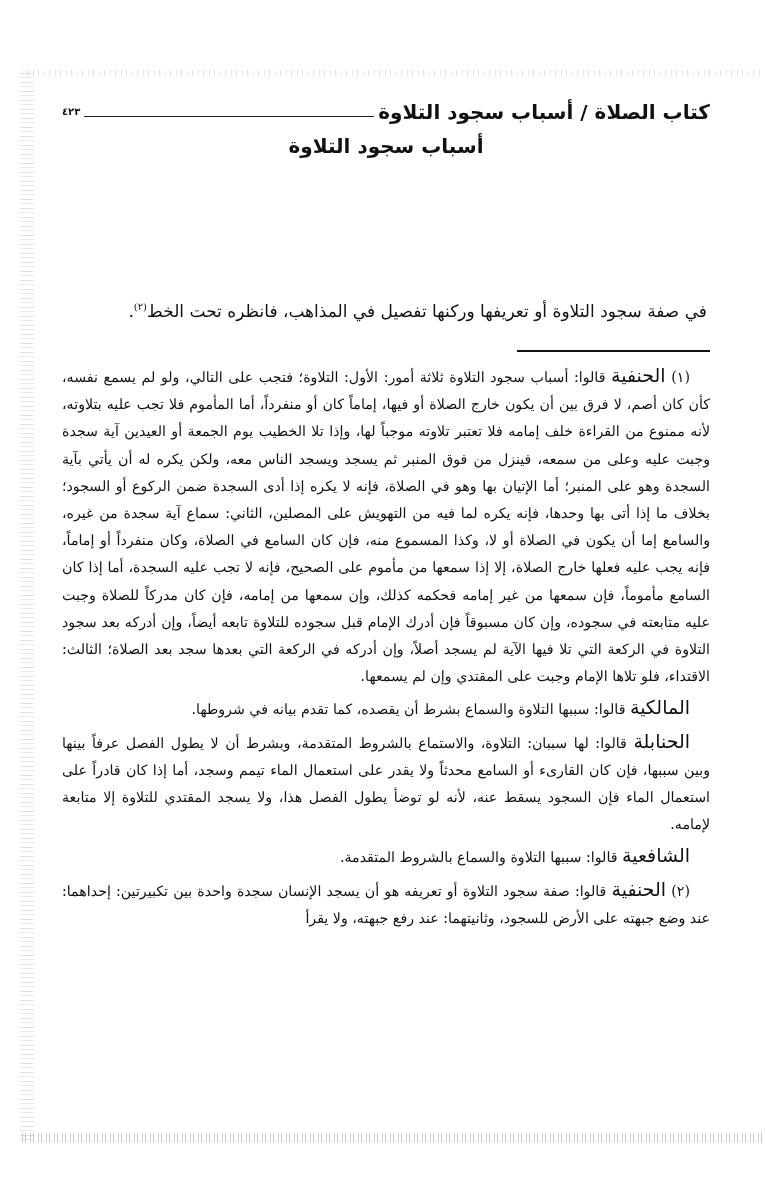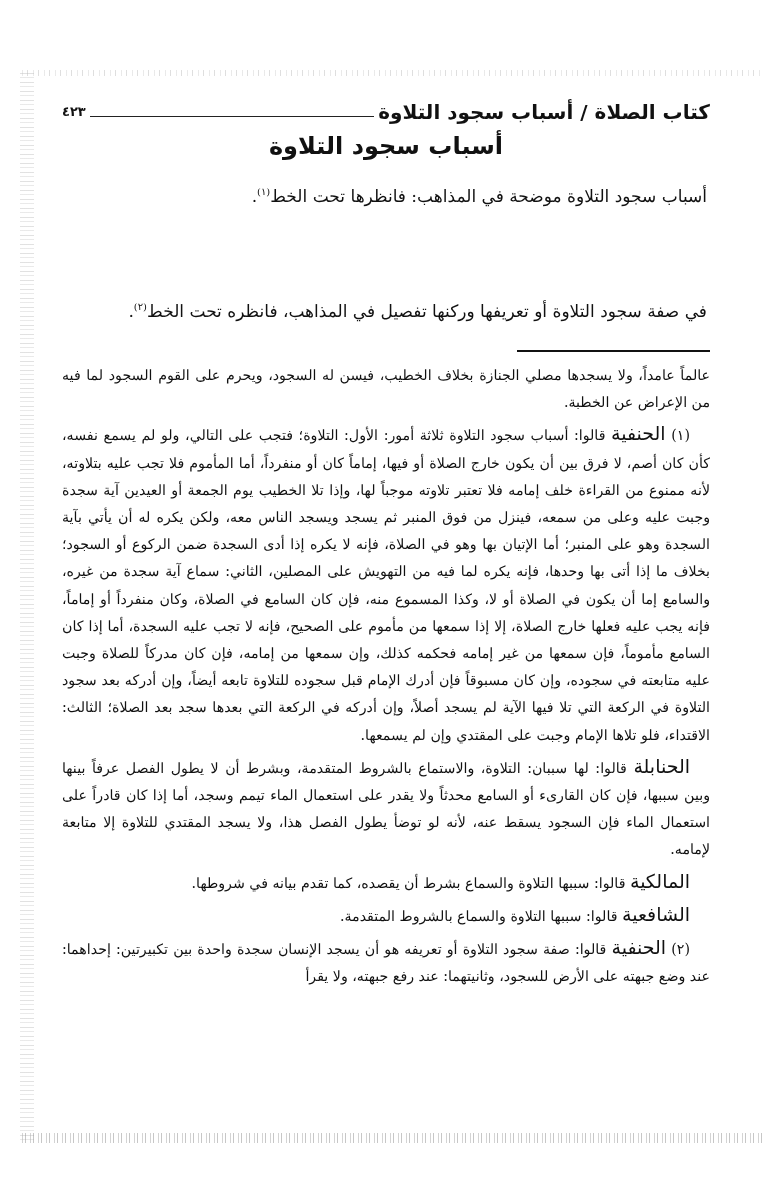--- a/index.html
+++ b/index.html
@@ -59,32 +59,32 @@
       line-height: 20px;
     }
     .running-header .rule {
       flex: 1;
       border-bottom: 1.5px solid #222;
       margin: 0 4px 5px 4px;
     }
     .running-header .page-num {
       font-family: "DejaVu Sans", sans-serif;
       font-weight: bold;
-      font-size: 13px;
+      font-size: 10px;
       line-height: 20px;
     }
 
     .heading {
       position: absolute;
       left: 62px; width: 648px;
       text-align: center;
       direction: rtl;
       font-family: "DejaVu Sans", sans-serif;
       font-weight: bold;
-      font-size: 24px;
+      font-size: 20px;
       line-height: 30px;
     }
     .h1 { top: 131px; }
     .h2 { top: 250px; }
 
     .intro {
       position: absolute;
       right: 58px;
       width: 600px;
       direction: rtl;
@@ -138,48 +138,44 @@
   <div class="scan-bottom"></div>
 
   <div class="running-header">
     <span class="title">كتاب الصلاة / أسباب سجود التلاوة</span>
     <span class="rule"></span>
     <span class="page-num">٤٢٣</span>
   </div>
 
   <div class="heading h1">أسباب سجود التلاوة</div>
 
-  <div class="intro intro-1">
-    <span>أسباب سجود التلاوة موضحة في المذاهب: فانظرها تحت الخط</span><sup>(١)</sup><span>.</span>
-  </div>
 
 
   <div class="intro intro-2">
     <span>في صفة سجود التلاوة أو تعريفها وركنها تفصيل في المذاهب، فانظره تحت الخط</span><sup>(٢)</sup><span>.</span>
   </div>
 
   <div class="fn-divider"></div>
 
   <div class="footnotes">
-    <p>عالماً عامداً، ولا يسجدها مصلي الجنازة بخلاف الخطيب، فيسن له السجود، ويحرم على القوم السجود لما فيه من الإعراض عن الخطبة.</p>
 
     <p class="indent">
       <span>(١)</span>
       <span class="madhhab">الحنفية</span>
       <span>قالوا: أسباب سجود التلاوة ثلاثة أمور: الأول: التلاوة؛ فتجب على التالي، ولو لم يسمع نفسه، كأن كان أصم، لا فرق بين أن يكون خارج الصلاة أو فيها، إماماً كان أو منفرداً، أما المأموم فلا تجب عليه بتلاوته، لأنه ممنوع من القراءة خلف إمامه فلا تعتبر تلاوته موجباً لها، وإذا تلا الخطيب يوم الجمعة أو العيدين آية سجدة وجبت عليه وعلى من سمعه، فينزل من فوق المنبر ثم يسجد ويسجد الناس معه، ولكن يكره له أن يأتي بآية السجدة وهو على المنبر؛ أما الإتيان بها وهو في الصلاة، فإنه لا يكره إذا أدى السجدة ضمن الركوع أو السجود؛ بخلاف ما إذا أتى بها وحدها، فإنه يكره لما فيه من التهويش على المصلين، الثاني: سماع آية سجدة من غيره، والسامع إما أن يكون في الصلاة أو لا، وكذا المسموع منه، فإن كان السامع في الصلاة، وكان منفرداً أو إماماً، فإنه يجب عليه فعلها خارج الصلاة، إلا إذا سمعها من مأموم على الصحيح، فإنه لا تجب عليه السجدة، أما إذا كان السامع مأموماً، فإن سمعها من غير إمامه فحكمه كذلك، وإن سمعها من إمامه، فإن كان مدركاً للصلاة وجبت عليه متابعته في سجوده، وإن كان مسبوقاً فإن أدرك الإمام قبل سجوده للتلاوة تابعه أيضاً، وإن أدركه بعد سجود التلاوة في الركعة التي تلا فيها الآية لم يسجد أصلاً، وإن أدركه في الركعة التي بعدها سجد بعد الصلاة؛ الثالث: الاقتداء، فلو تلاها الإمام وجبت على المقتدي وإن لم يسمعها.</span>
     </p>
 
     <p class="indent">
-      <span class="madhhab">الحنابلة</span>
-      <span>قالوا: لها سببان: التلاوة، والاستماع بالشروط المتقدمة، وبشرط أن لا يطول الفصل عرفاً بينها وبين سببها، فإن كان القارىء أو السامع محدثاً ولا يقدر على استعمال الماء تيمم وسجد، أما إذا كان قادراً على استعمال الماء فإن السجود يسقط عنه، لأنه لو توضأ يطول الفصل هذا، ولا يسجد المقتدي للتلاوة إلا متابعة لإمامه.</span>
+      <span class="madhhab">المالكية</span>
+      <span>قالوا: سببها التلاوة والسماع بشرط أن يقصده، كما تقدم بيانه في شروطها.</span>
     </p>
 
     <p class="indent">
-      <span class="madhhab">المالكية</span>
-      <span>قالوا: سببها التلاوة والسماع بشرط أن يقصده، كما تقدم بيانه في شروطها.</span>
+      <span class="madhhab">الحنابلة</span>
+      <span>قالوا: لها سببان: التلاوة، والاستماع بالشروط المتقدمة، وبشرط أن لا يطول الفصل عرفاً بينها وبين سببها، فإن كان القارىء أو السامع محدثاً ولا يقدر على استعمال الماء تيمم وسجد، أما إذا كان قادراً على استعمال الماء فإن السجود يسقط عنه، لأنه لو توضأ يطول الفصل هذا، ولا يسجد المقتدي للتلاوة إلا متابعة لإمامه.</span>
     </p>
 
     <p class="indent">
       <span class="madhhab">الشافعية</span>
       <span>قالوا: سببها التلاوة والسماع بالشروط المتقدمة.</span>
     </p>
 
     <p class="indent">
       <span>(٢)</span>
       <span class="madhhab">الحنفية</span>

